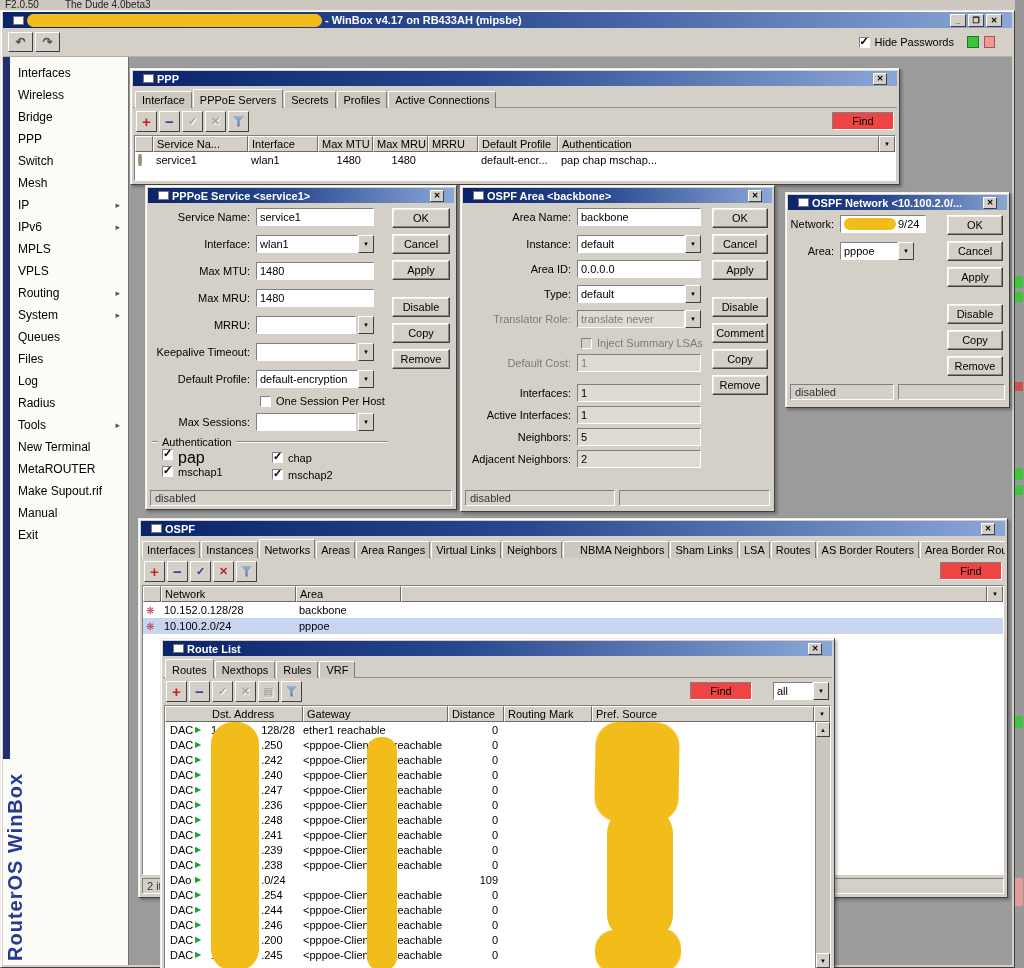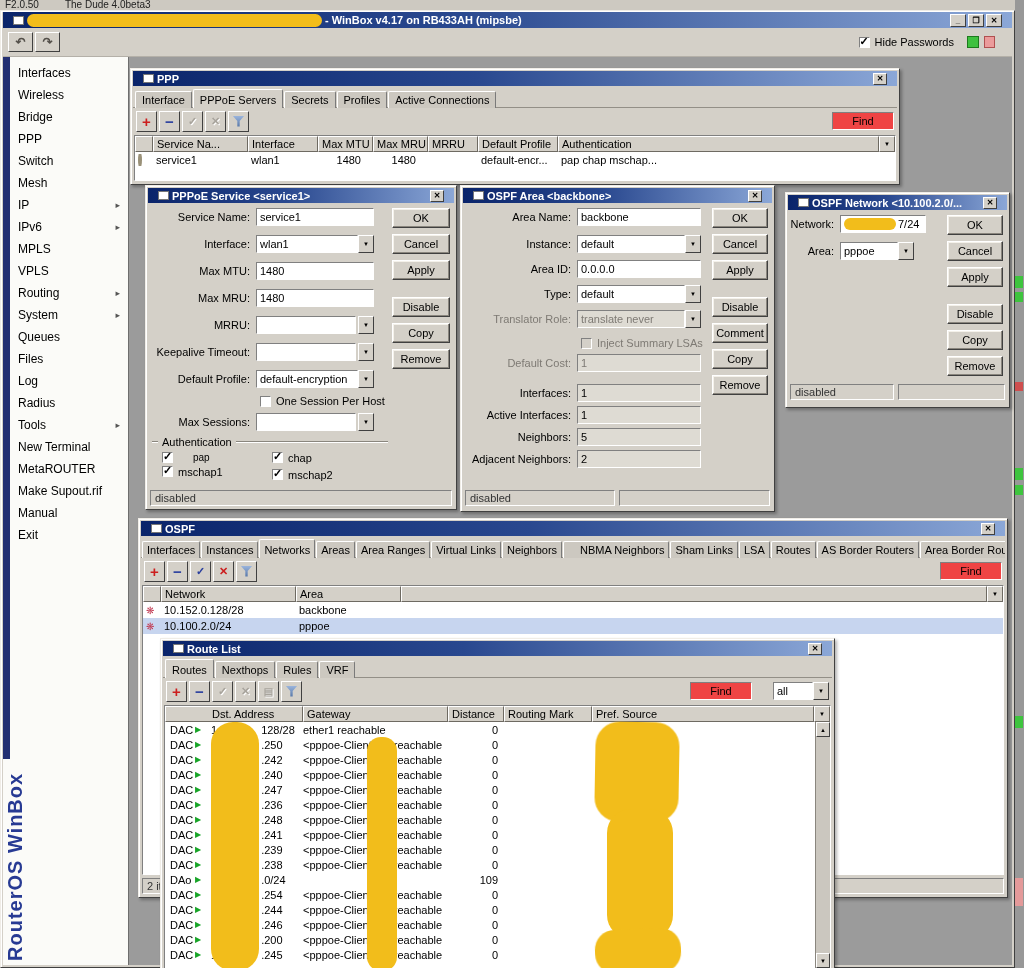--- a/index.html
+++ b/index.html
@@ -333,21 +333,21 @@
         <span class="tin" style="width:100px"></span>
         <span class="darr" style="margin-left:2px">▼</span>
       </div>
     <div class="gsep" style="left:6px;top:250px;width:236px">
         <span class="ln" style="width:6px"></span>
         <span>Authentication</span>
         <span class="ln" style="flex:1"></span>
       </div>
     <div class="abs" style="left:16px;top:263px;width:224px;display:flex;flex-wrap:wrap">
 
-    <span style="width:110px;height:17px;display:flex;align-items:center;gap:20px;font-size:10px">
+    <span style="width:110px;height:17px;display:flex;gap:5px;font-size:16px">
           <span class="cbx ck"></span>
           <span>pap</span>
         </span>
         <span style="width:110px;height:17px;display:flex;align-items:center;gap:5px;font-size:11px">
           <span class="cbx ck"></span>
           <span>chap</span>
         </span>
         <span style="width:110px;height:17px;display:flex;align-items:flex-start;gap:5px;font-size:11px">
           <span class="cbx ck"></span>
           <span>mschap1</span>
@@ -439,21 +439,21 @@
   <div class="win" style="left:785px;top:192px;width:225px;height:216px">
     <div class="tbar wtitle">
       <span class="wicon"></span>
       <span style="overflow:hidden">OSPF Network &lt;10.100.2.0/...</span>
       <span class="xbtn">✕</span>
     </div>
     <div class="drow" style="left:4px;top:22px">
         <span class="dlab" style="width:50px">Network:</span>
         <span class="tin" style="width:86px;gap:2px">
           <span class="rd" style="width:52px;height:12px;flex:none"></span>
-          <span>7/24</span>
+          <span>9/24</span>
         </span>
       </div>
     <div class="drow" style="left:4px;top:49px">
         <span class="dlab" style="width:50px">Area:</span>
         <span class="tin" style="width:58px">pppoe</span>
         <span class="darr">▼</span>
       </div>
     <div class="btncol w56" style="right:6px;top:22px">
 
     <div class="btn">OK</div>

